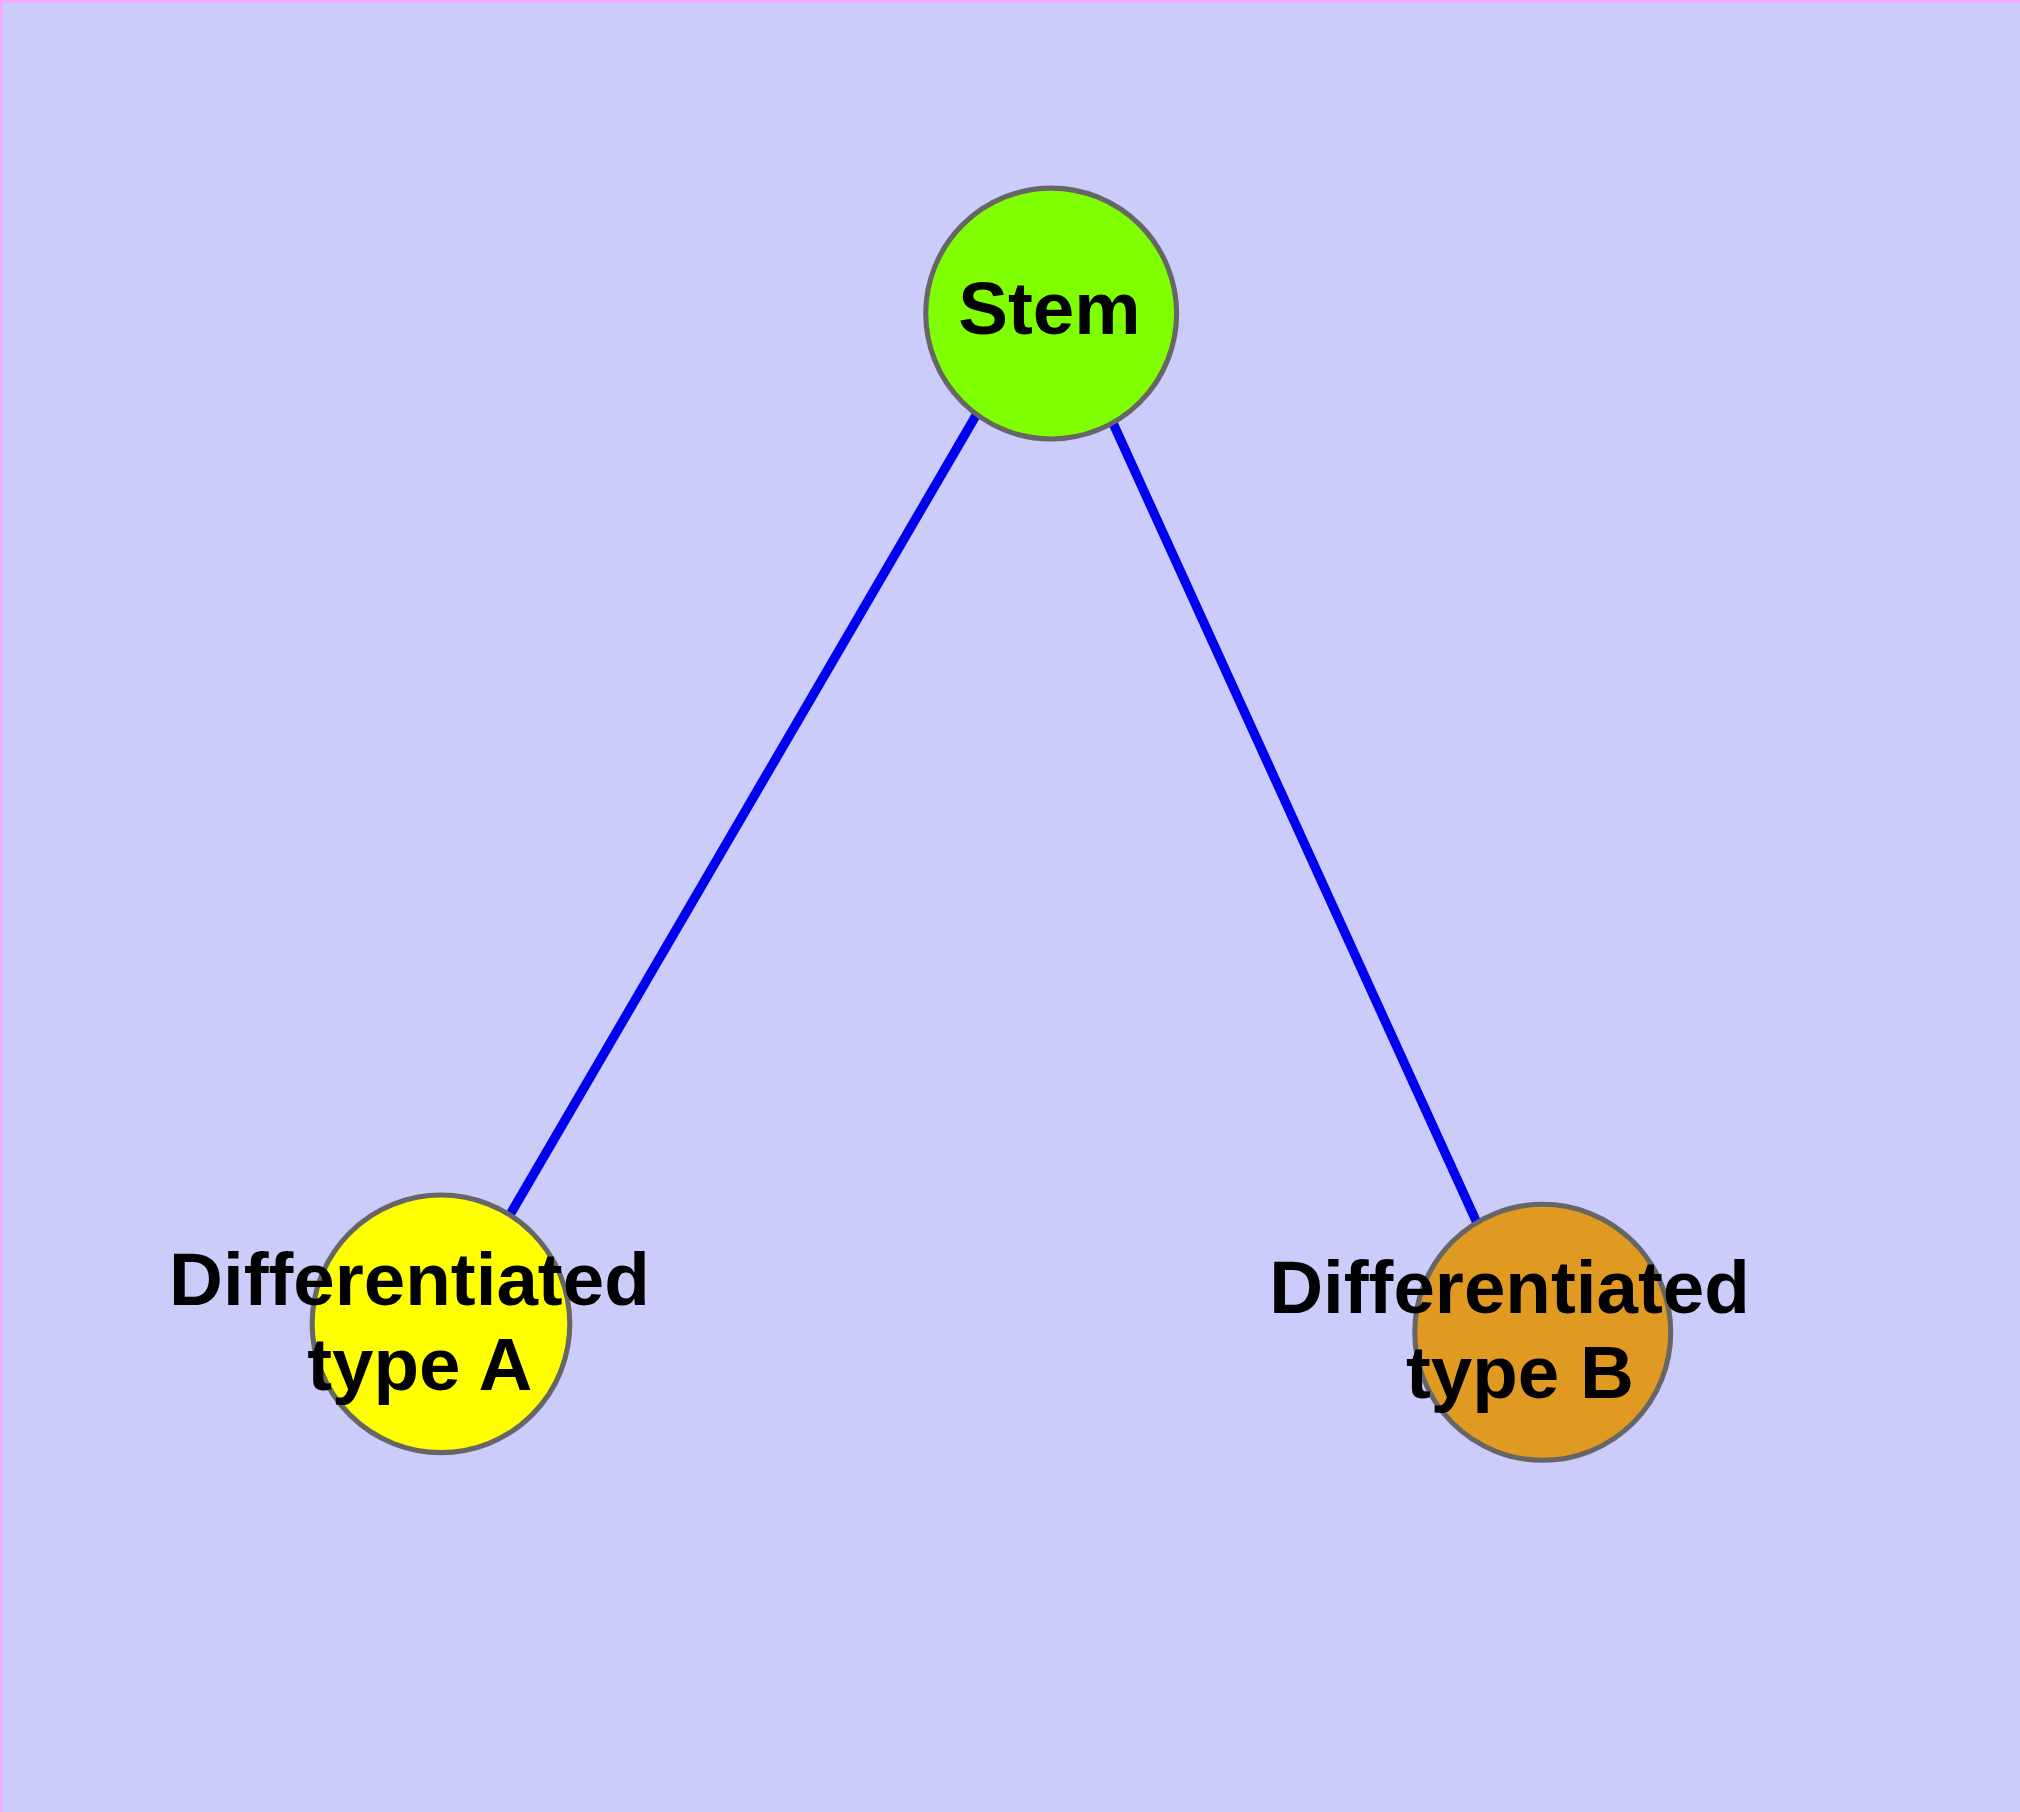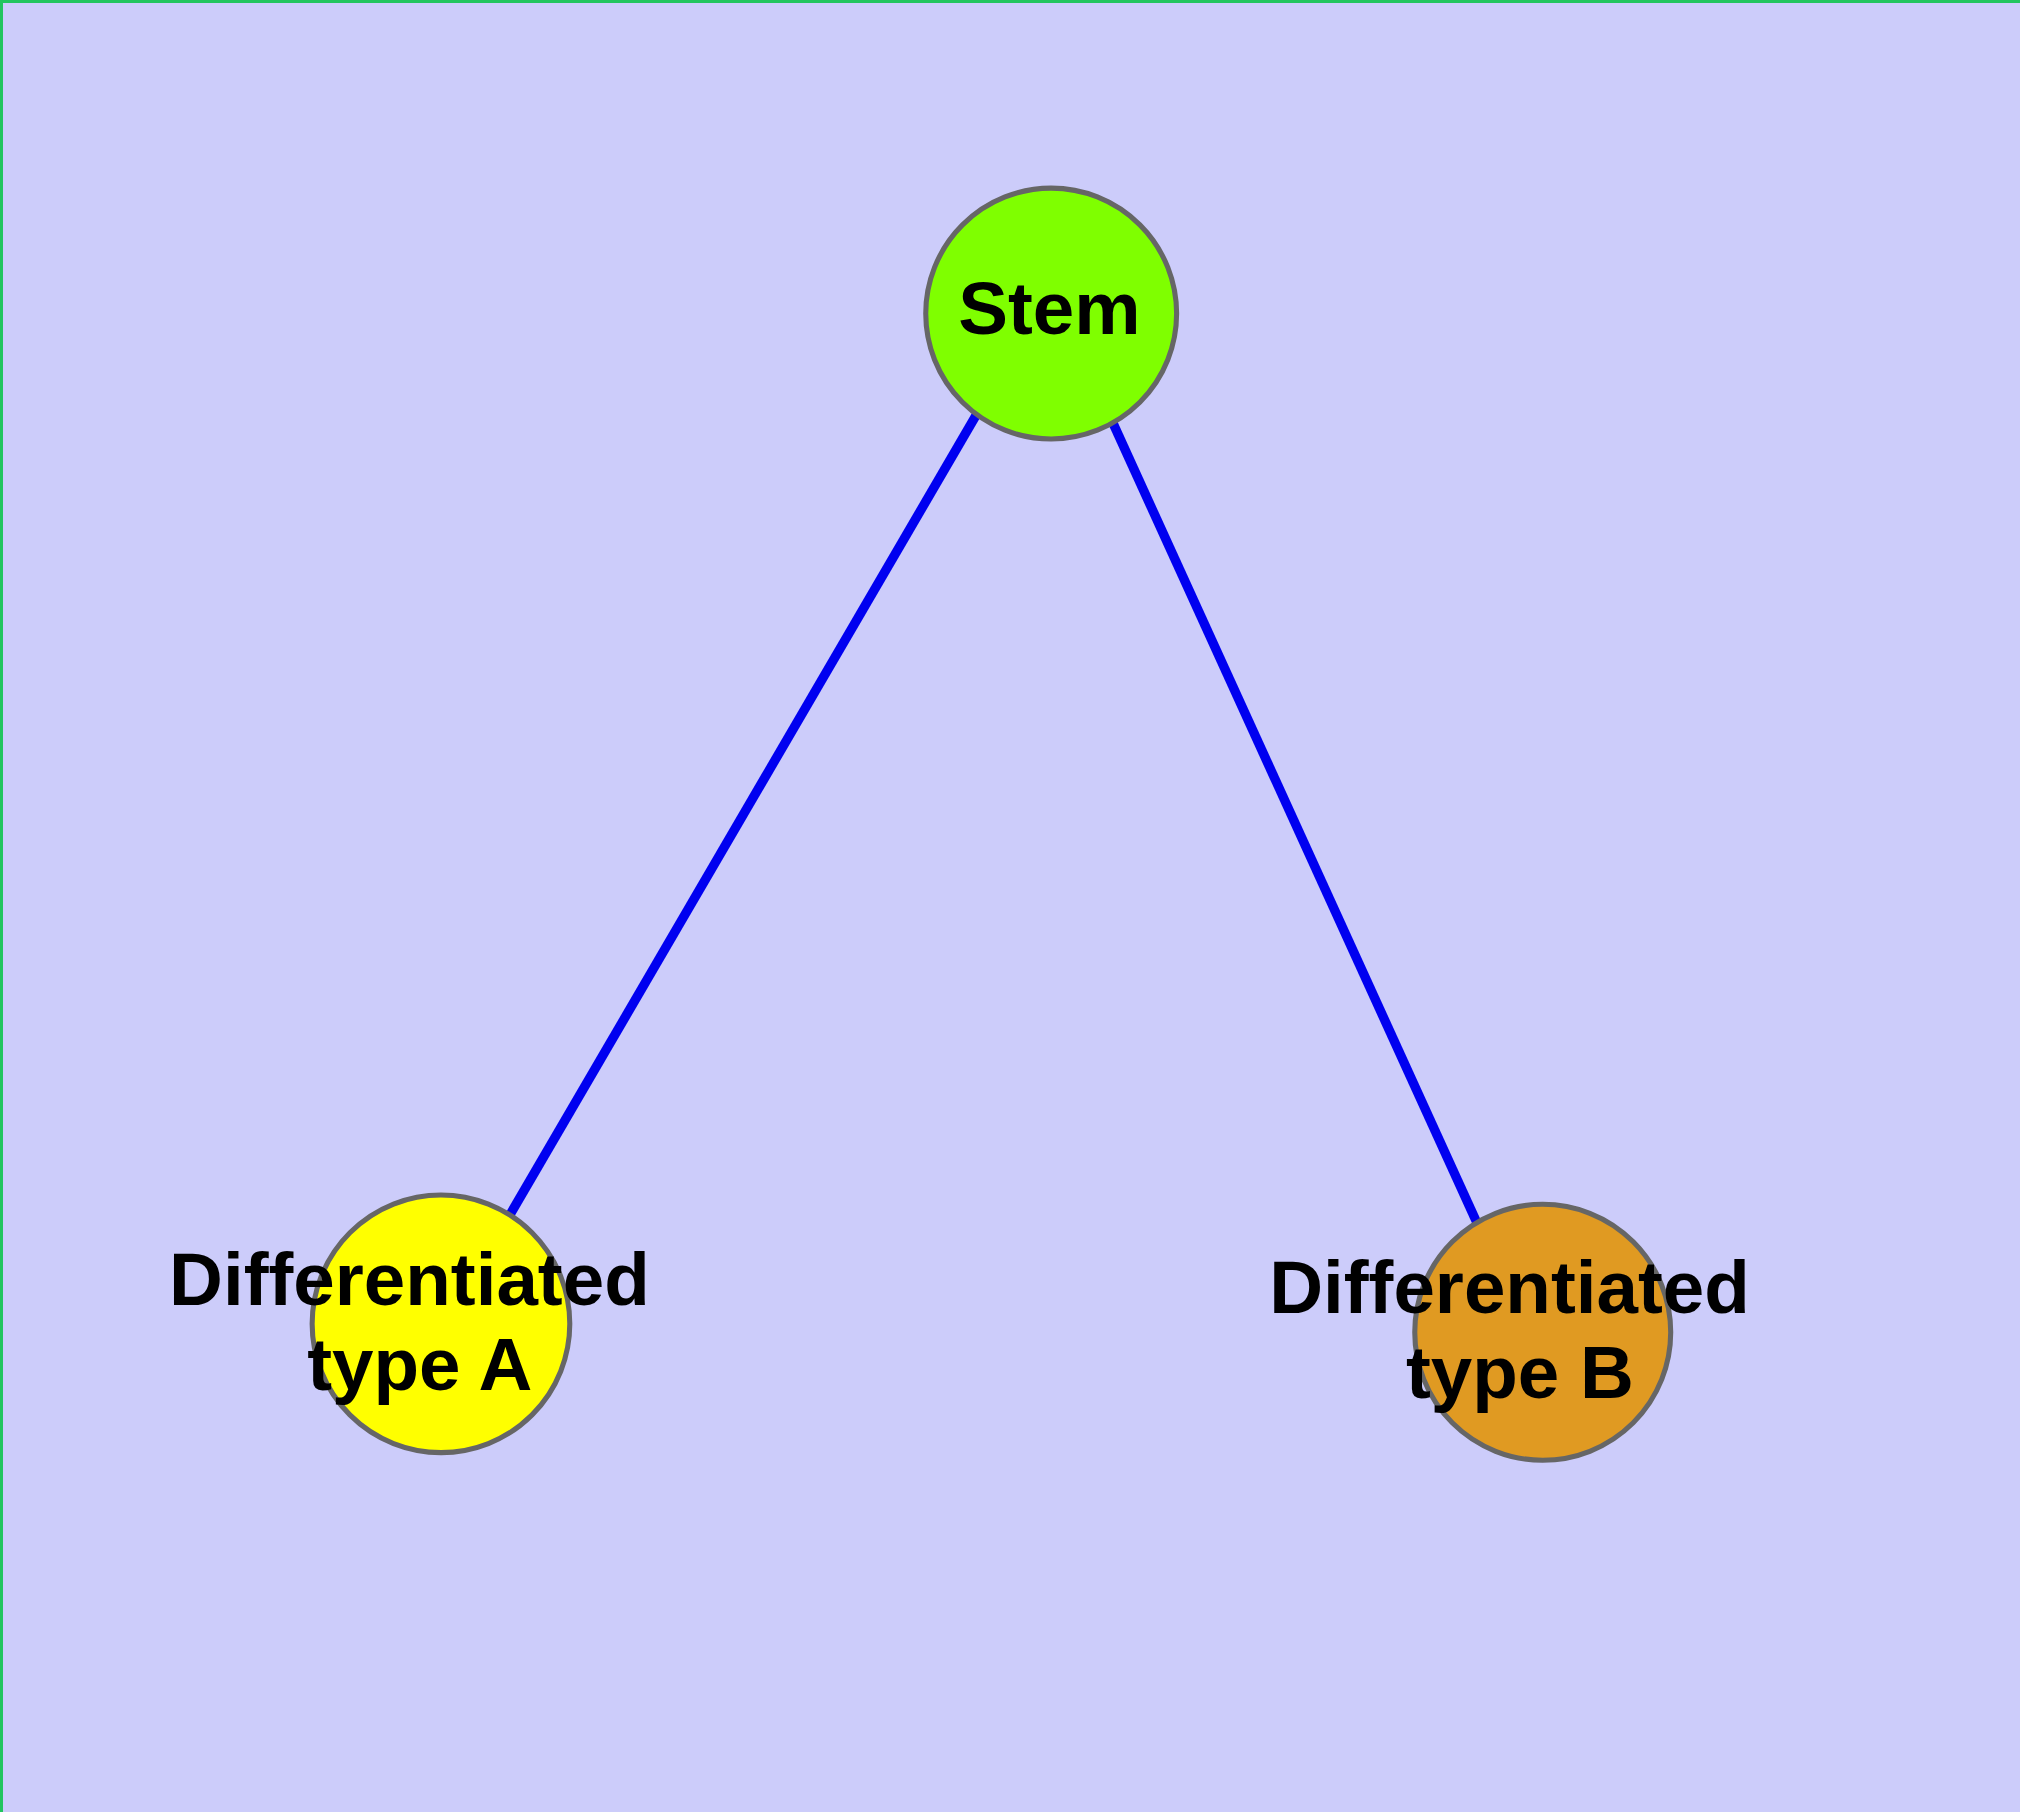--- a/index.html
+++ b/index.html
@@ -4,21 +4,21 @@
 <style>
   html, body {
     margin: 0;
     padding: 0;
     background: #ffffff;
   }
   #canvas {
     position: relative;
     width: 2021px;
     height: 1812px;
-    background: #22c55e;
+    background: #f0abfc;
     overflow: hidden;
     font-family: "Liberation Sans", sans-serif;
   }
   #plot-area {
     position: absolute;
     left: 3.4px;
     top: 3.4px;
     width: 2017px;
     height: 1809px;
     background: #ccccfa;

